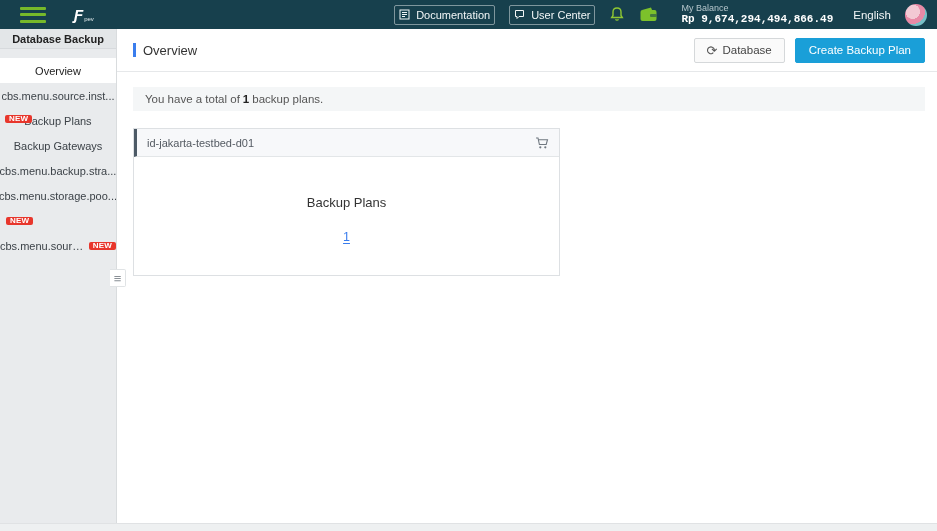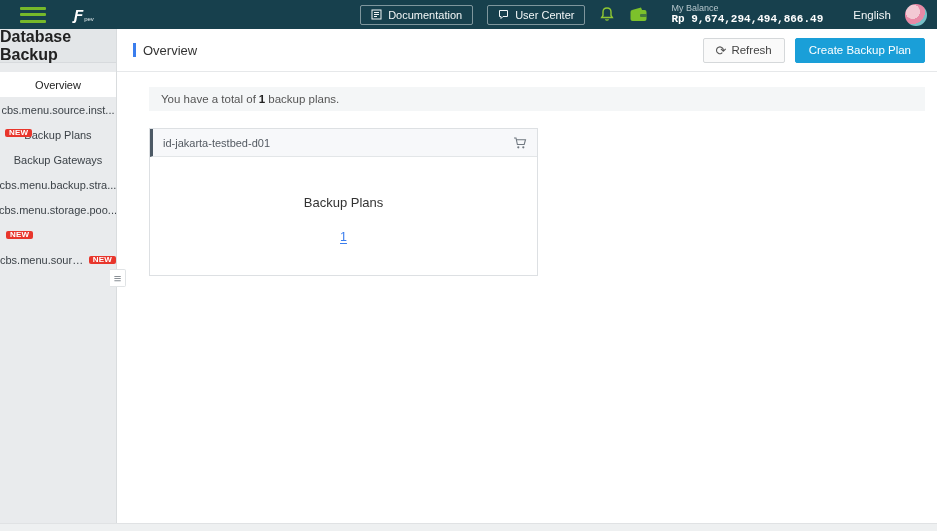--- a/index.html
+++ b/index.html
@@ -10,40 +10,40 @@
   .topbar { position:relative; height:29px; background:#17404d; display:flex;
     align-items:center; padding:0 10px 0 20px; color:#fff; }
   .hamburger { width:26px; height:16px; display:flex; flex-direction:column;
     justify-content:space-between; cursor:pointer; margin-right:28px; }
   .hamburger span { display:block; height:3px; background:#76b82a; border-radius:1px; }
   .logo { display:flex; align-items:flex-end; margin-right:10px; }
   .logo-glyph { color:#fff; font-size:15px; font-weight:bold; font-style:italic; line-height:14px; }
   .logo-text { color:#e6eef0; font-size:6px; margin-left:1px; }
   .topbar-right { margin-left:auto; display:flex; align-items:center; gap:14px; }
   .tb-btn { display:flex; align-items:center; gap:6px; border:1px solid rgba(255,255,255,.45);
-    border-radius:2px; padding:3px 10px; font-size:11px; color:#f2f6f7; cursor:pointer;
+    border-radius:2px; padding:3px 4px; font-size:11px; color:#f2f6f7; cursor:pointer;
     background:transparent; }
   .tb-icon { display:inline-flex; }
   .icon-bell, .icon-wallet { display:inline-flex; cursor:pointer; }
   .balance { line-height:1.1; margin-left:9px; cursor:pointer; }
   .balance-label { font-size:9px; color:#b6c6cc; }
   .balance-value { font-size:11px; font-weight:bold; color:#fff;font-family:Liberation Mono, monospace; }
-  .lang { font-size:11.5px; color:#f2f6f7; cursor:pointer; margin-left:16px; }
+  .lang { font-size:11.5px; color:#f2f6f7; cursor:pointer; margin-left:6px; }
   .avatar { width:22px; height:22px; border-radius:50%; cursor:pointer;
     background:radial-gradient(circle at 35% 35%, #f3c9d4 0 35%, #e88aa6 36% 60%, #78bfc6 61% 100%); }
 
   
   .layout { display:flex; height:494px; }
 
   
   .sidebar { position:relative; width:117px; background:#e9ebed;
     border-right:1px solid #d9dcde; flex:0 0 117px; }
-  .sb-header { height:34px; background:#e3e6e8; border-bottom:1px solid #d7dadd;
+  .sb-header { height:20px; background:#e3e6e8; border-bottom:1px solid #d7dadd;
     display:flex; align-items:center; justify-content:center;
-    font-size:16px; font-weight:bold; color:#222; }
+    font-size:11px; font-weight:bold; color:#222; }
   .sb-list { padding-top:9px; }
   .sb-item { position:relative; height:25px; display:flex; align-items:center;
     justify-content:center; font-size:11px; color:#3c4248; cursor:pointer;
     white-space:nowrap; overflow:hidden; }
   .sb-item.active { background:#fff; color:#222; }
   .badge { background:#e8362c; color:#fff; font-size:8px; font-weight:bold;
     padding:0 4px; border-radius:2px; line-height:1; letter-spacing:.2px; }
   .badge-left { position:absolute; left:5px; top:7px; }
   .sb-item.badge-only { justify-content:flex-start; padding-left:6px; }
   .sb-item.row-flex { justify-content:flex-start; padding-left:0; gap:4px; }
@@ -59,26 +59,26 @@
   .page-title { display:flex; align-items:center; gap:7px; font-size:13px; color:#333; }
   .title-bar { width:3px; height:14px; background:#3a7ded; }
   .header-actions { margin-left:auto; display:flex; gap:10px; }
   .btn-refresh { display:flex; align-items:center; gap:5px; height:25px; padding:0 12px;
     background:#fafafa; border:1px solid #d5d8da; border-radius:2px; font-size:11.5px;
     color:#444; cursor:pointer; }
   .refresh-glyph { font-size:13px; color:#555; }
   .btn-create { height:25px; padding:1px 13px; background:#1a9fd8; border:1px solid #1a9fd8;
     border-radius:2px; font-size:11.5px; color:#fff; cursor:pointer; }
 
-  .content { flex:1; padding:15px 12px 0 32px; }
+  .content { flex:1; padding:15px 12px 0 16px; }
   .notice { height:24px; background:#f4f6f7; display:flex; align-items:center;
     padding:0 12px; font-size:11.5px; color:#555; }
   .notice b { color:#222; margin:0 3px; }
 
-  .card { width:389px; margin-top:17px; border:1px solid #dde0e3; background:#fff; }
+  .card { width:427px; margin-top:17px; border:1px solid #dde0e3; background:#fff; }
   .card-header { height:28px; background:#f7f8fa; border-bottom:1px solid #e3e6e8;
     border-left:3px solid #4d5a66; display:flex; align-items:center; padding:0 10px; }
   .card-title { font-size:11px; color:#545a62; }
   .cart-btn { margin-left:auto; display:inline-flex; cursor:pointer; }
   .card-body { height:118px; display:flex; flex-direction:column; align-items:center;
     padding-top:38px; gap:20px; }
   .metric-label { font-size:13px; color:#333; }
   .metric-link { font-size:12.5px; color:#3a7ded; text-decoration:underline;
     text-underline-offset:2px; cursor:pointer; }
 
@@ -193,21 +193,21 @@
   <div class="main">
 
     <div class="page-header">
       <div class="page-title">
         <span class="title-bar"></span>
         <span>Overview</span>
       </div>
       <div class="header-actions">
         <button class="btn-refresh">
           <span class="refresh-glyph">⟳</span>
-          <span>Refresh</span>
+          <span>Database</span>
         </button>
         <button class="btn-create">Create Backup Plan</button>
       </div>
     </div>
 
     <div class="content">
 
       <div class="notice">
         <span>You have a total of</span>
         <b>1</b>

